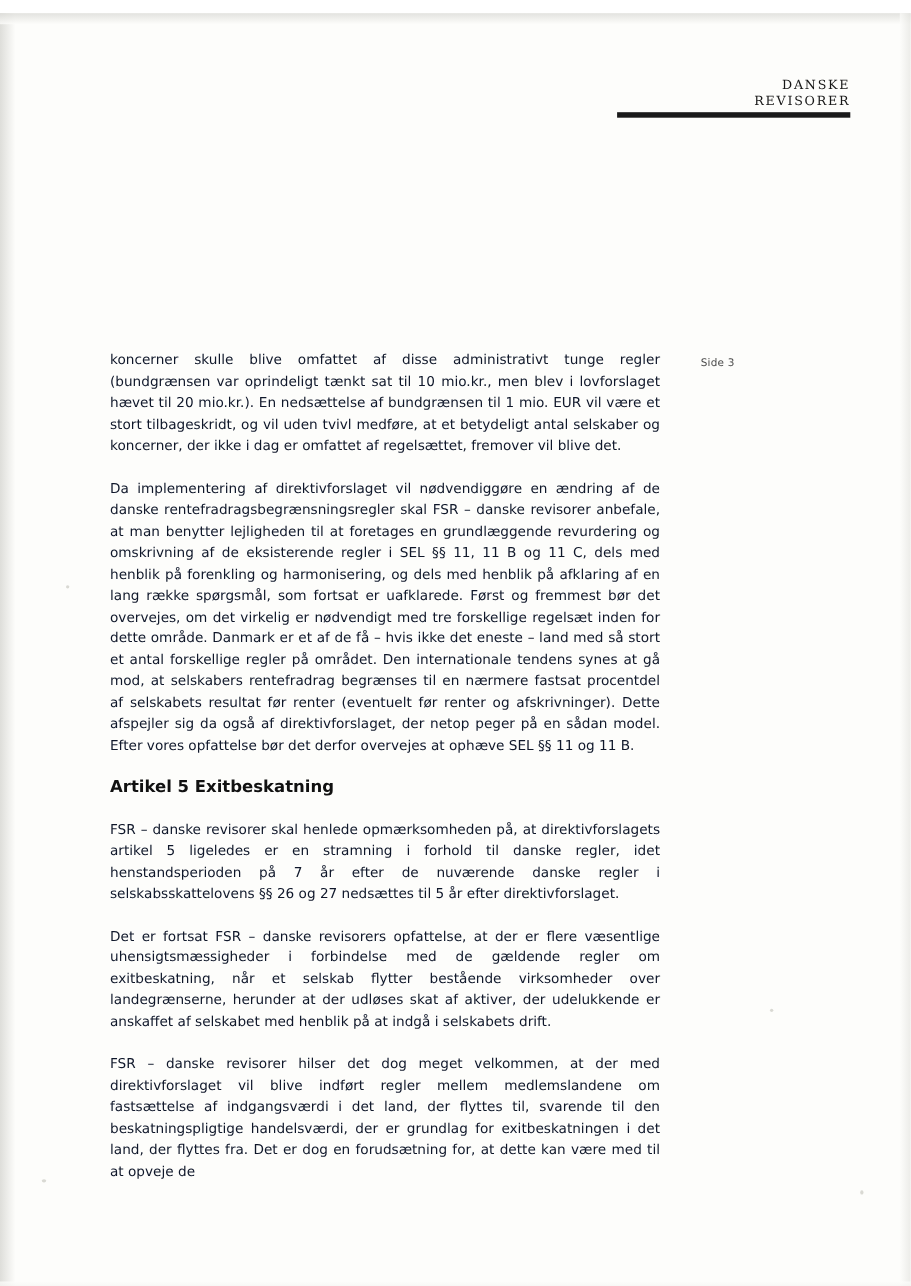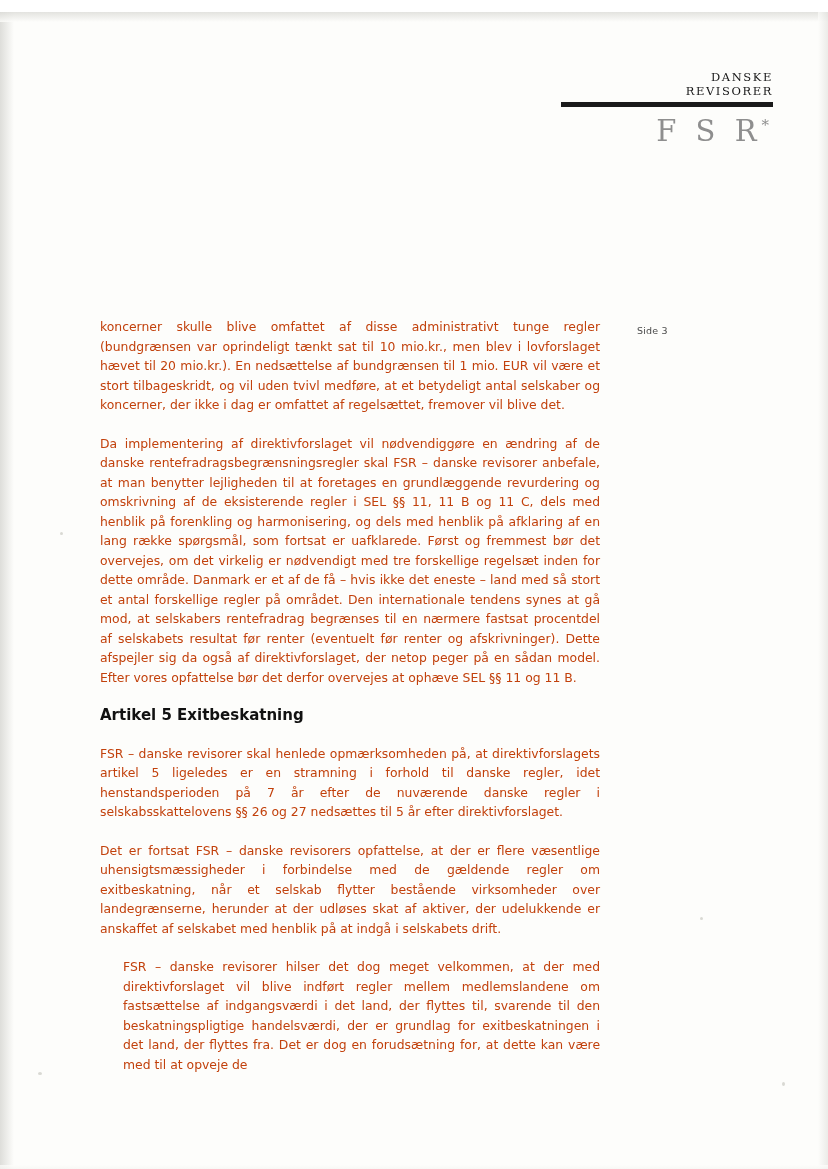--- a/index.html
+++ b/index.html
@@ -98,23 +98,23 @@
     position: absolute;
     left: 100px;
     top: 305px;
     width: 500px;
   }
   .content p {
     margin: 0 0 19px 0;
     font-size: 12.4px;
     line-height: 19.5px;
     text-align: justify;
-    color: #c2410c;
+    color: #0f172a;
   }
-  .content p:last-child { margin-bottom: 0; margin-left: 23px; }
+  .content p:last-child { margin-bottom: 0; }
   .content h2 {
     margin: 0 0 18px 0;
     font-size: 15px;
     line-height: 19.5px;
     font-weight: bold;
     color: #111111;
   }
 
   
   .page-number {
@@ -145,23 +145,20 @@
 
   <div class="speck" style="left:60px;top:520px;width:3px;height:3px;"></div>
   <div class="speck" style="left:700px;top:905px;width:3px;height:3px;"></div>
   <div class="speck" style="left:38px;top:1060px;width:4px;height:3px;"></div>
   <div class="speck" style="left:782px;top:1070px;width:3px;height:4px;"></div>
 
   <div class="logo-block">
     <div class="logo-line1">DANSKE</div>
     <div class="logo-line2">REVISORER</div>
     <div class="logo-rule"></div>
-    <div class="logo-fsr">
-      <span>F S R</span><span class="star">*</span>
-    </div>
   </div>
 
   <div class="page-number">Side 3</div>
 
   <div class="content">
     <p>koncerner skulle blive omfattet af disse administrativt tunge regler (bundgrænsen var oprindeligt tænkt sat til 10 mio.kr., men blev i lovforslaget hævet til 20 mio.kr.). En nedsættelse af bundgrænsen til 1 mio. EUR vil være et stort tilbageskridt, og vil uden tvivl medføre, at et betydeligt antal selskaber og koncerner, der ikke i dag er omfattet af regelsættet, fremover vil blive det.</p>
     <p>Da implementering af direktivforslaget vil nødvendiggøre en ændring af de danske rentefradragsbegrænsningsregler skal FSR – danske revisorer anbefale, at man benytter lejligheden til at foretages en grundlæggende revurdering og omskrivning af de eksisterende regler i SEL §§ 11, 11 B og 11 C, dels med henblik på forenkling og harmonisering, og dels med henblik på afklaring af en lang række spørgsmål, som fortsat er uafklarede. Først og fremmest bør det overvejes, om det virkelig er nødvendigt med tre forskellige regelsæt inden for dette område. Danmark er et af de få – hvis ikke det eneste – land med så stort et antal forskellige regler på området. Den internationale tendens synes at gå mod, at selskabers rentefradrag begrænses til en nærmere fastsat procentdel af selskabets resultat før renter (eventuelt før renter og afskrivninger). Dette afspejler sig da også af direktivforslaget, der netop peger på en sådan model. Efter vores opfattelse bør det derfor overvejes at ophæve SEL §§ 11 og 11 B.</p>
     <h2>Artikel 5 Exitbeskatning</h2>
     <p>FSR – danske revisorer skal henlede opmærksomheden på, at direktivforslagets artikel 5 ligeledes er en stramning i forhold til danske regler, idet henstandsperioden på 7 år efter de nuværende danske regler i selskabsskattelovens §§ 26 og 27 nedsættes til 5 år efter direktivforslaget.</p>
     <p>Det er fortsat FSR – danske revisorers opfattelse, at der er flere væsentlige uhensigtsmæssigheder i forbindelse med de gældende regler om exitbeskatning, når et selskab flytter bestående virksomheder over landegrænserne, herunder at der udløses skat af aktiver, der udelukkende er anskaffet af selskabet med henblik på at indgå i selskabets drift.</p>

